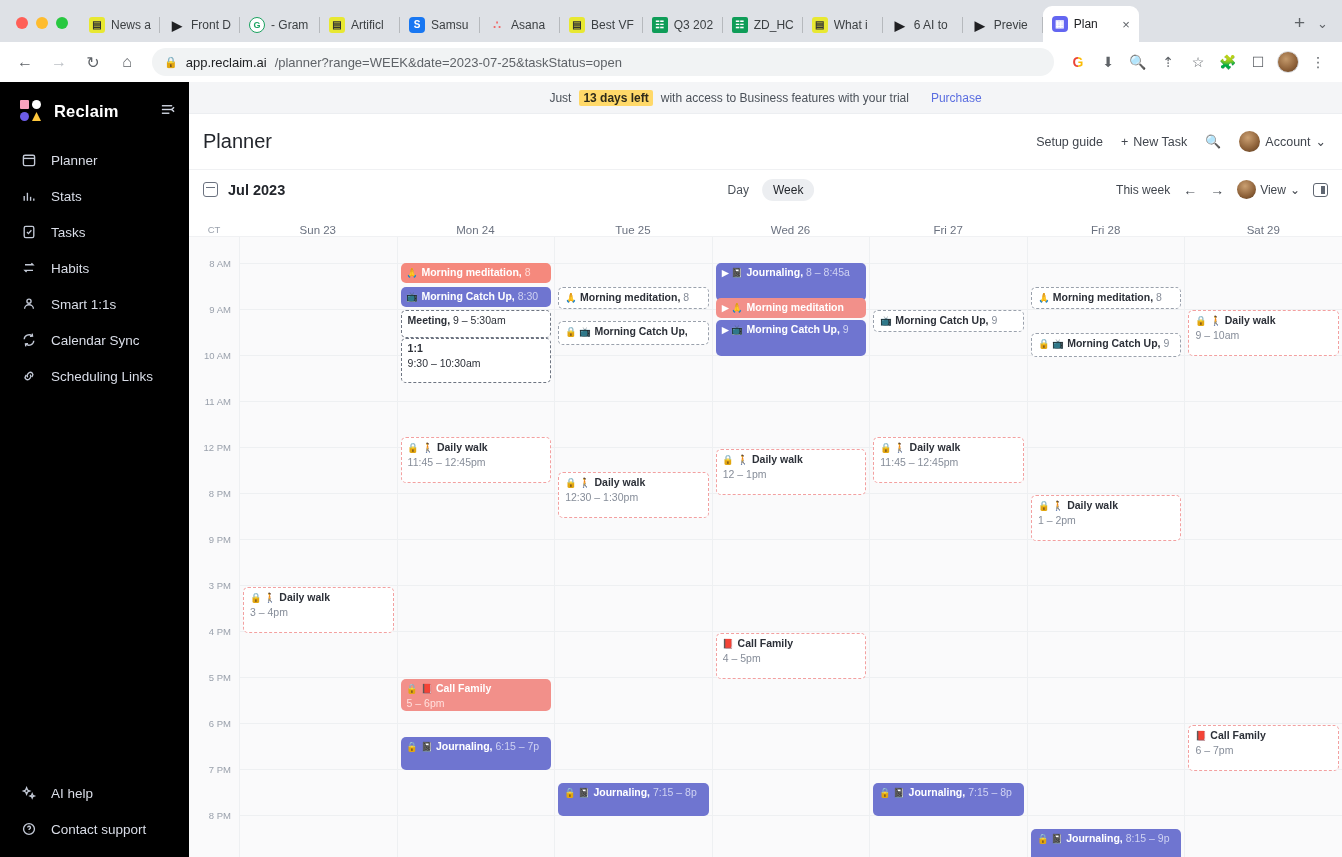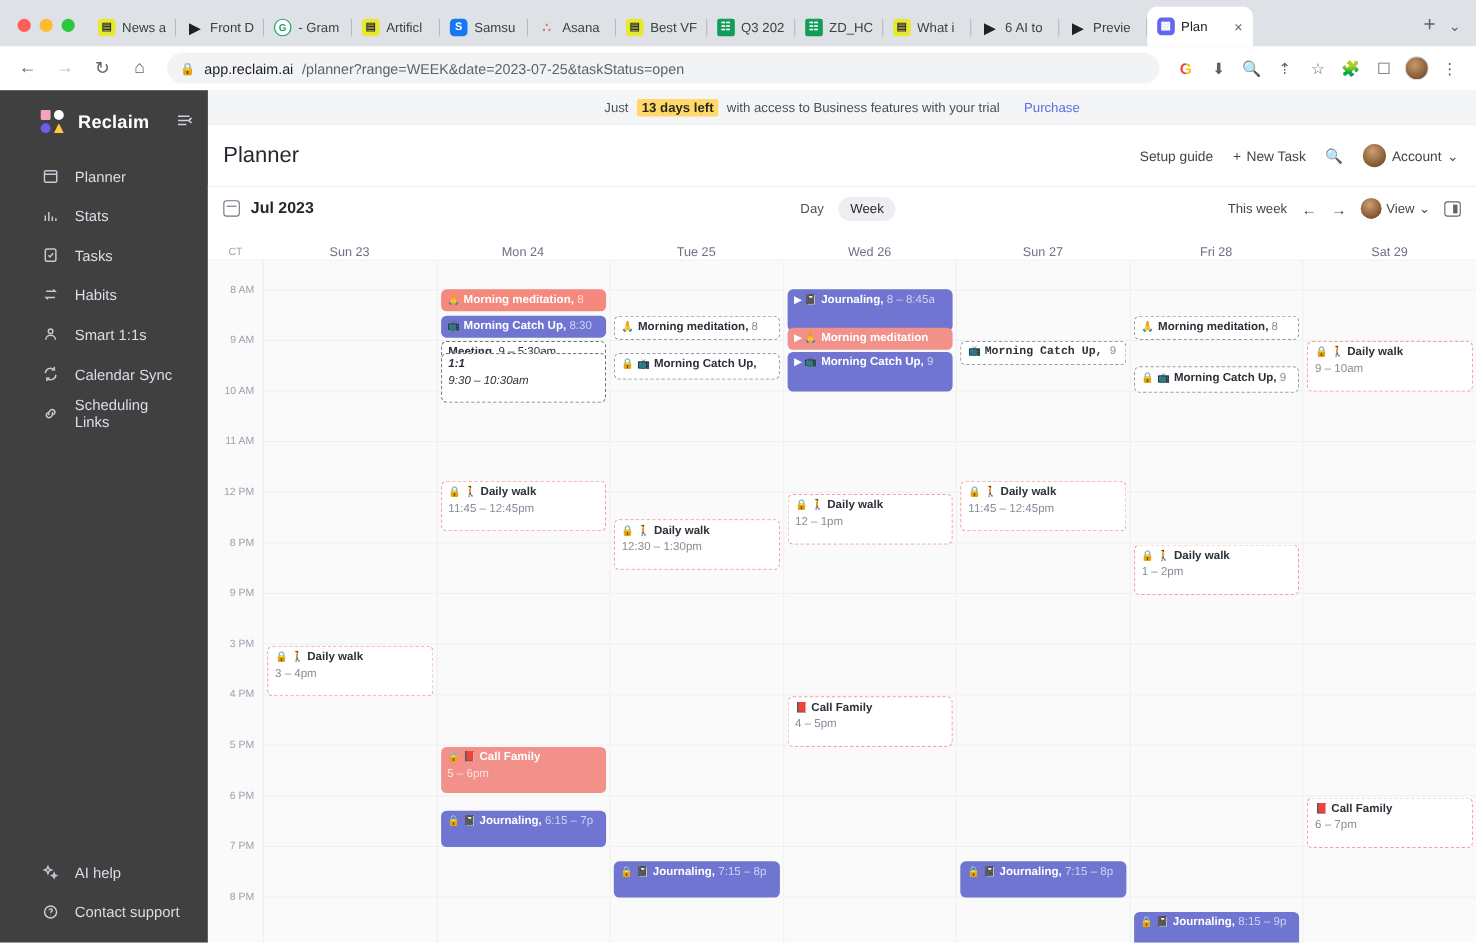--- a/index.html
+++ b/index.html
@@ -104,25 +104,24 @@
     background: radial-gradient(circle at 40% 35%, #c49a6c, #8d6038 60%, #5c3d22);
     border: 1px solid #dadce0;
   }
 
   
   .app { display: flex; width: 1342px; height: 775px; }
 
   
   .sidebar {
     width: 189px; flex: 0 0 189px;
-    background: #404040;
+    background: #000000;
     display: flex; flex-direction: column;
     padding-top: 8px;
     position: relative;
-    padding-left: 17px;
   }
   .brand {
     display: flex; align-items: center; gap: 12px;
     padding: 10px 14px 18px 20px;
   }
   .logo-grid {
     width: 22px; height: 22px;
     display: grid; grid-template-columns: 9px 9px;
     grid-template-rows: 9px 9px; gap: 3px;
   }
@@ -530,21 +529,21 @@
     </div>
 
     <div class="cal-wrap">
       <div class="day-header-row">
         <div class="tz-cell">CT</div>
         <div style="flex:1;display:flex" id="day-headers">
             <div class="day-cell">Sun 23</div>
             <div class="day-cell">Mon 24</div>
             <div class="day-cell">Tue 25</div>
             <div class="day-cell">Wed 26</div>
-            <div class="day-cell">Sun 27</div>
+            <div class="day-cell">Fri 27</div>
             <div class="day-cell">Fri 28</div>
             <div class="day-cell">Sat 29</div>
           </div>
       </div>
       <div class="grid-body">
         <div class="time-col" id="time-col">
             <div class="time-lbl" style="top: 26px;">8 AM</div>
             <div class="time-lbl" style="top: 72px;">9 AM</div>
             <div class="time-lbl" style="top: 118px;">10 AM</div>
             <div class="time-lbl" style="top: 164px;">11 AM</div>
@@ -585,23 +584,23 @@
               <div class="hour-line" style="top: 302px;"></div>
               <div class="hour-line" style="top: 348px;"></div>
               <div class="hour-line" style="top: 394px;"></div>
               <div class="hour-line" style="top: 440px;"></div>
               <div class="hour-line" style="top: 486px;"></div>
               <div class="hour-line" style="top: 532px;"></div>
               <div class="hour-line" style="top: 578px;"></div>
               <div class="evt solid-red" style="top: 26px; height: 20px;"><span class="lead">🙏</span><span class="ttl">Morning meditation,</span> <span class="tm">8</span></div>
               <div class="evt solid-blue" style="top: 50px; height: 20px;"><span class="lead">📺</span><span class="ttl">Morning Catch Up,</span> <span class="tm">8:30</span></div>
               <div class="evt dash-dotted" style="top: 73px; height: 28px;"><span class="ttl">Meeting,</span> <span class="tm">9 – 5:30am</span></div>
-              <div class="evt dash-dotted" style="top: 84px; height: 45px; font-style: italic;"><span class="ttl">1:1</span><span class="tm2">9:30 – 10:30am</span></div>
+              <div class="evt dash-dotted" style="top: 101px; height: 45px;"><span class="ttl">1:1</span><span class="tm2">9:30 – 10:30am</span></div>
               <div class="evt dash-pink" style="top: 200px; height: 46px;"><span class="lead">🔒 🚶</span><span class="ttl">Daily walk</span><span class="tm2">11:45 – 12:45pm</span></div>
-              <div class="evt solid-rose" style="top: 442px; height: 42px;"><span class="lead">🔒 📕</span><span class="ttl">Call Family</span><span class="tm2">5 – 6pm</span></div>
+              <div class="evt solid-rose" style="top: 442px; height: 32px;"><span class="lead">🔒 📕</span><span class="ttl">Call Family</span><span class="tm2">5 – 6pm</span></div>
               <div class="evt solid-blue" style="top: 500px; height: 33px;"><span class="lead">🔒 📓</span><span class="ttl">Journaling,</span> <span class="tm">6:15 – 7p</span></div>
             </div>
             <div class="day-col">
               <div class="hour-line" style="top: 26px;"></div>
               <div class="hour-line" style="top: 72px;"></div>
               <div class="hour-line" style="top: 118px;"></div>
               <div class="hour-line" style="top: 164px;"></div>
               <div class="hour-line" style="top: 210px;"></div>
               <div class="hour-line" style="top: 256px;"></div>
               <div class="hour-line" style="top: 302px;"></div>
@@ -643,21 +642,21 @@
               <div class="hour-line" style="top: 164px;"></div>
               <div class="hour-line" style="top: 210px;"></div>
               <div class="hour-line" style="top: 256px;"></div>
               <div class="hour-line" style="top: 302px;"></div>
               <div class="hour-line" style="top: 348px;"></div>
               <div class="hour-line" style="top: 394px;"></div>
               <div class="hour-line" style="top: 440px;"></div>
               <div class="hour-line" style="top: 486px;"></div>
               <div class="hour-line" style="top: 532px;"></div>
               <div class="hour-line" style="top: 578px;"></div>
-              <div class="evt dash-gray" style="top: 73px; height: 22px; font-family: Liberation Mono, monospace;"><span class="lead">📺</span><span class="ttl">Morning Catch Up,</span> <span class="tm">9</span></div>
+              <div class="evt dash-gray" style="top: 73px; height: 22px;"><span class="lead">📺</span><span class="ttl">Morning Catch Up,</span> <span class="tm">9</span></div>
               <div class="evt dash-pink" style="top: 200px; height: 46px;"><span class="lead">🔒 🚶</span><span class="ttl">Daily walk</span><span class="tm2">11:45 – 12:45pm</span></div>
               <div class="evt solid-blue" style="top: 546px; height: 33px;"><span class="lead">🔒 📓</span><span class="ttl">Journaling,</span> <span class="tm">7:15 – 8p</span></div>
             </div>
             <div class="day-col">
               <div class="hour-line" style="top: 26px;"></div>
               <div class="hour-line" style="top: 72px;"></div>
               <div class="hour-line" style="top: 118px;"></div>
               <div class="hour-line" style="top: 164px;"></div>
               <div class="hour-line" style="top: 210px;"></div>
               <div class="hour-line" style="top: 256px;"></div>

